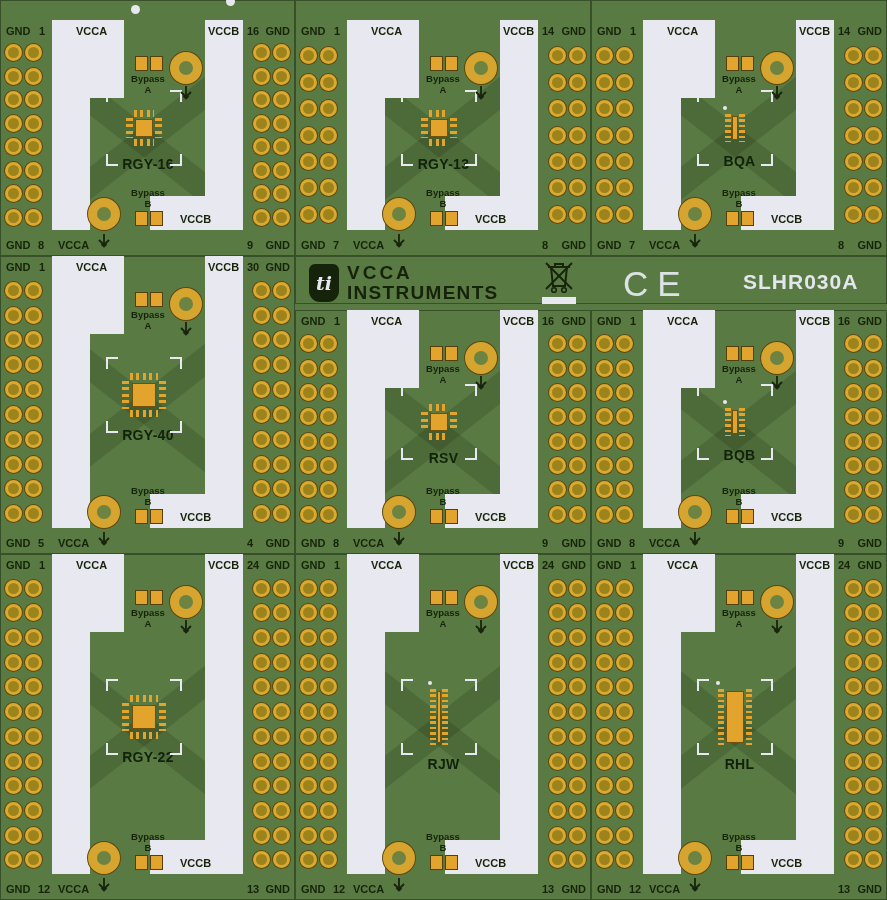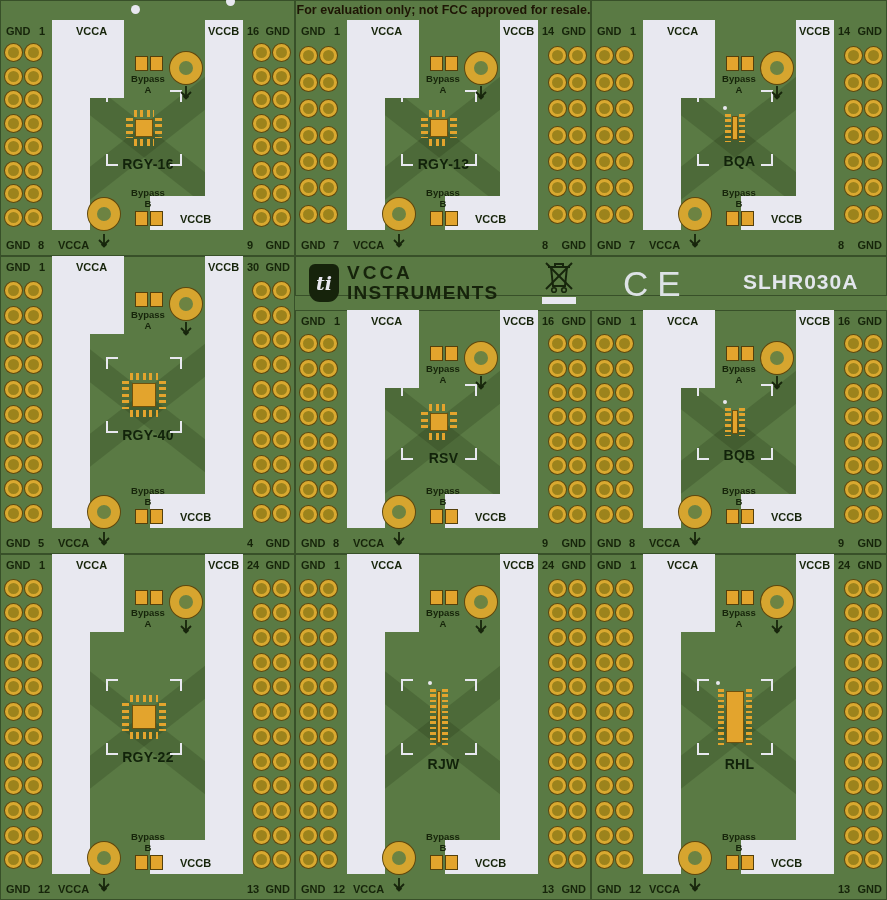--- a/index.html
+++ b/index.html
@@ -86,40 +86,39 @@
   .fp.dual-s .d,.fp.dual-tall .d,.fp.dual-wide .d,
   .fp.dual-s .fpc2,.fp.dual-tall .fpc2,.fp.dual-wide .fpc2{display:block;}
   .dl{left:0;top:1px;bottom:1px;width:6px;background:repeating-linear-gradient(180deg,#e3a42d 0 2.6px,rgba(0,0,0,0) 2.6px 5.4px);}
   .dr{right:0;top:1px;bottom:1px;width:6px;background:repeating-linear-gradient(180deg,#e3a42d 0 2.6px,rgba(0,0,0,0) 2.6px 5.4px);}
   .fpc2{left:7px;right:7px;top:3px;bottom:3px;background:#e3a42d;border:1px solid #6e510d;}
   .fp.dual-wide .fpc2{left:8px;right:8px;}
   .fp.dual-s::before,.fp.dual-tall::before,.fp.dual-wide::before{
      content:"";position:absolute;width:4px;height:4px;border-radius:50%;background:#e8e8f0;top:-7px;left:-2px;}
   .chip-name{font-weight:bold;font-size:14px;color:#11220a;letter-spacing:.3px;padding-left:9px;}
   
-  .brand{position:absolute;left:295px;top:256px;width:592px;height:40px;z-index:4;
+  .brand{position:absolute;left:295px;top:256px;width:592px;height:48px;z-index:4;
          box-shadow:inset 0 0 0 1px rgba(30,46,20,.55);text-decoration:underline;}
   .ti{position:absolute;left:14px;top:7px;display:flex;gap:8px;align-items:center;}
   .ti-bug{width:30px;height:38px;background:#16230b;color:#e8e8f0;border-radius:6px 6px 11px 11px;
           display:flex;align-items:center;justify-content:center;
           font-family:"DejaVu Serif",serif;font-style:italic;font-weight:bold;font-size:19px;}
   .ti-text .t1{font-weight:bold;font-size:19px;letter-spacing:3px;color:#16230b;line-height:1.05;}
   .ti-text .t2{font-weight:bold;font-size:19px;letter-spacing:1.3px;color:#16230b;line-height:1.05;}
   .weee{position:absolute;left:246px;top:3px;}
   .weee-bar{position:absolute;left:247px;top:41px;width:34px;height:7px;background:#e8e8f0;}
   .ce{position:absolute;left:328px;top:8px;font-size:35px;font-weight:500;
       color:#dde2e6;letter-spacing:9px;}
   .part{position:absolute;left:448px;top:14px;font-weight:bold;font-size:21px;
         color:#e3e6ec;letter-spacing:1px;}
 </style>
 </head>
 <body>
 
 <div class="board" id="board">
-  <div class="banner">For evaluation only; not FCC approved for resale.</div>
   <div class="fid fid1"></div>
   <div class="fid fid2"></div>
 
   <div class="brand">
     <div class="ti">
       <div class="ti-bug">ti</div>
       <div class="ti-text">
         <div class="t1">VCCA</div>
         <div class="t2">INSTRUMENTS</div>
       </div>

